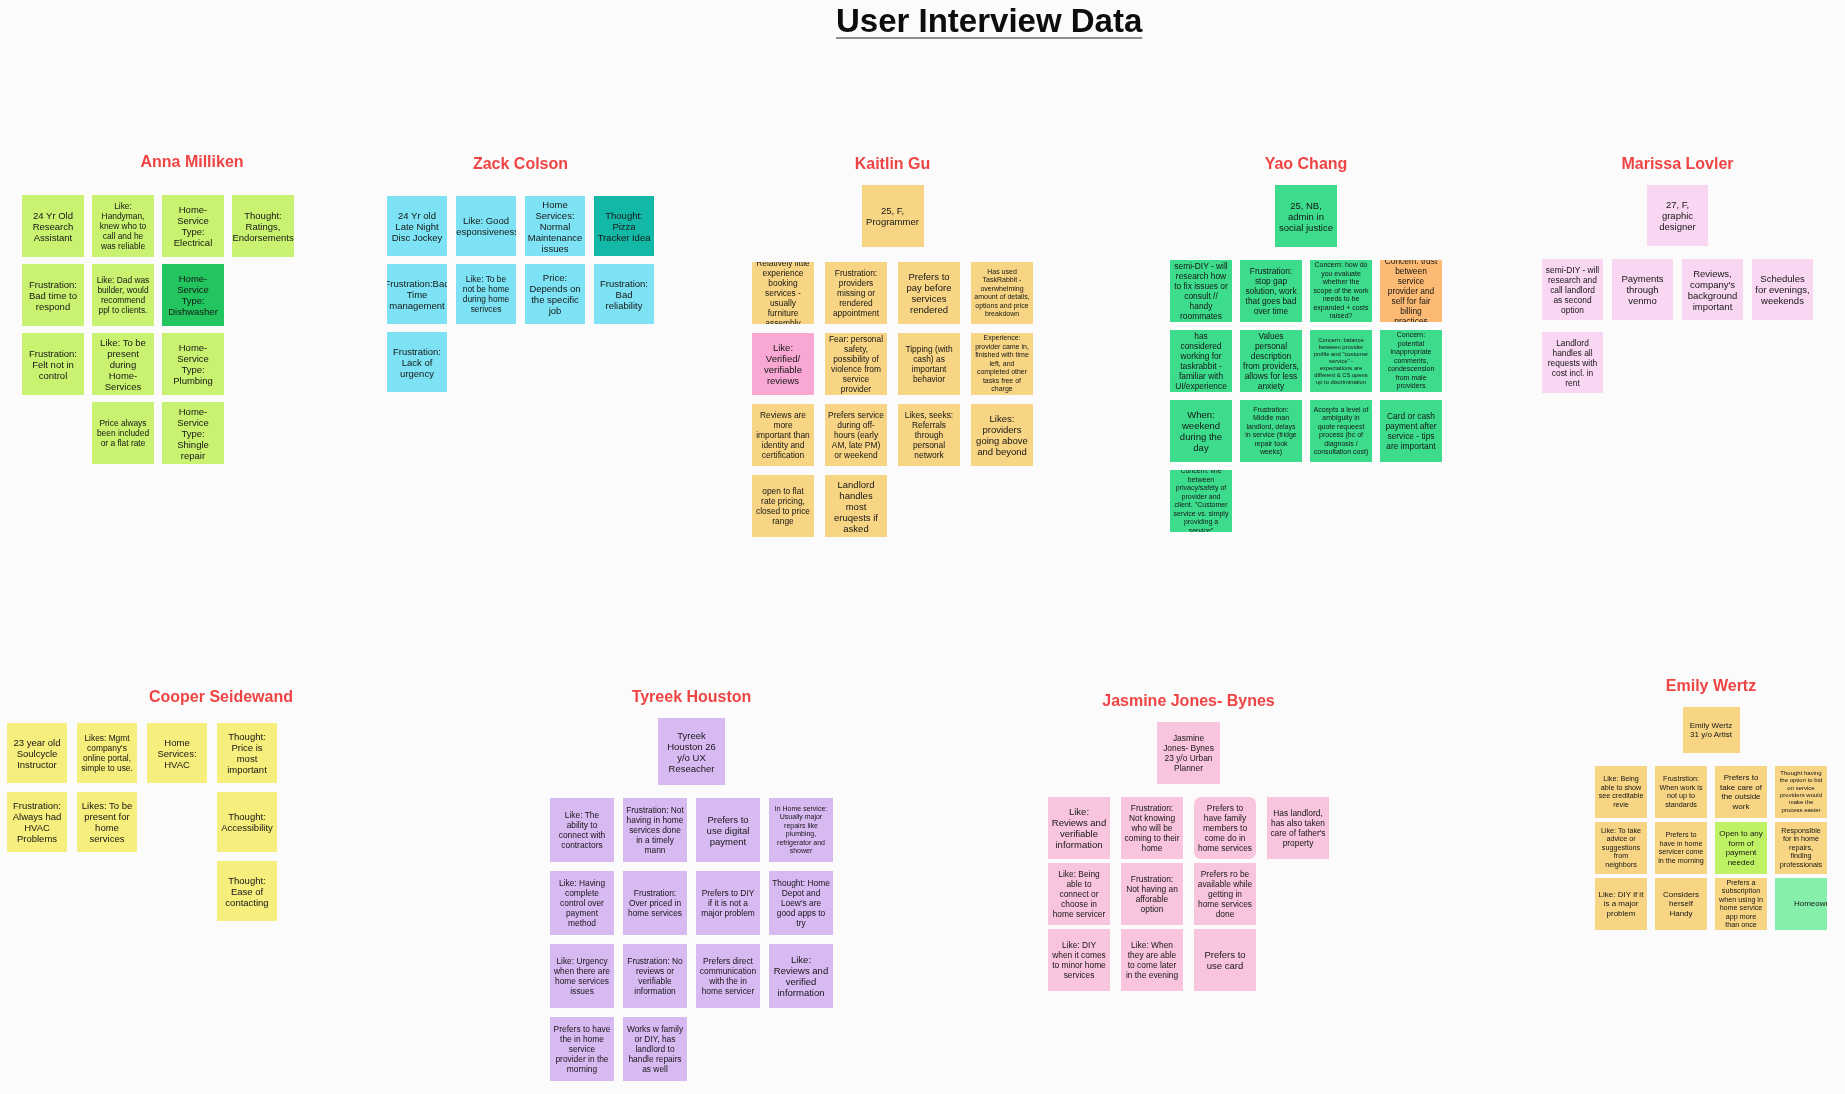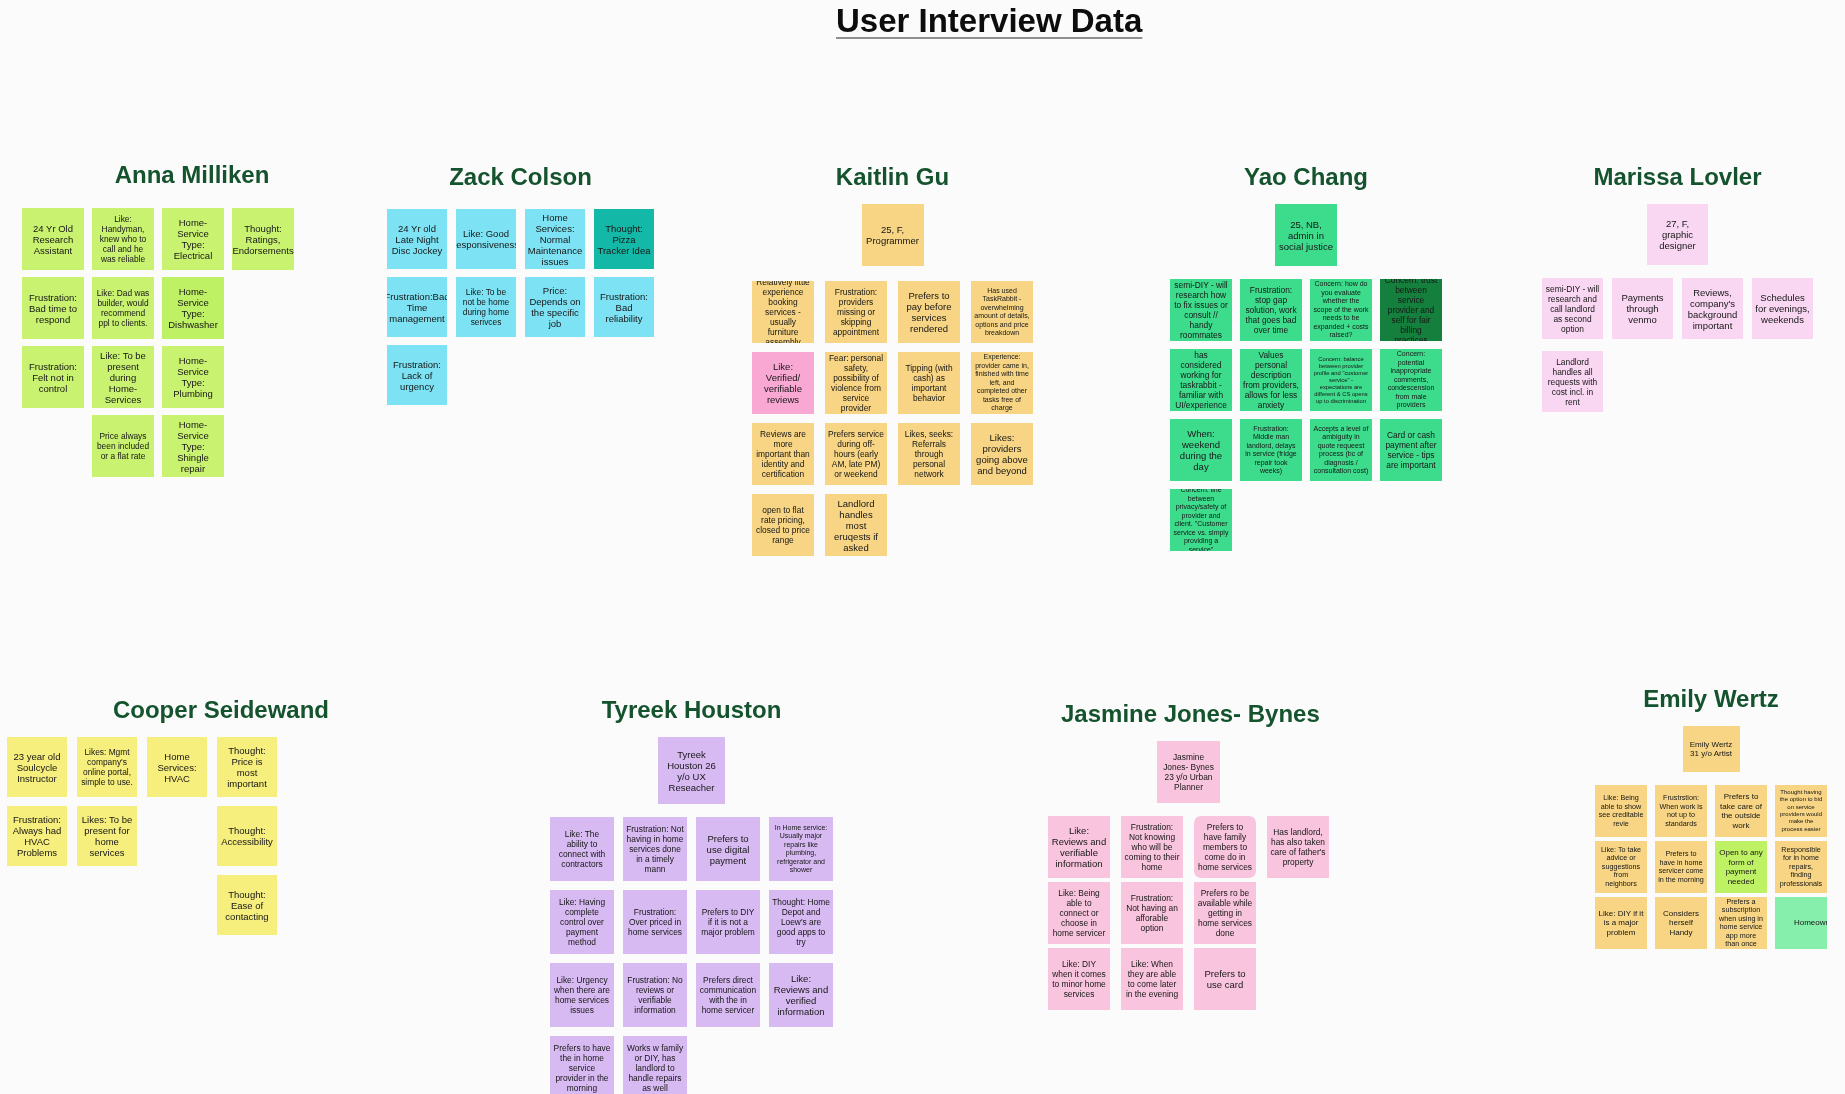--- a/index.html
+++ b/index.html
@@ -12,22 +12,22 @@
   .board{position:relative;width:1727px;height:1094px;}
   .board-title{
     position:absolute;left:836px;top:2px;margin:0;
     font-size:33px;font-weight:800;white-space:nowrap;
     text-decoration:underline;text-decoration-color:#8f8f8f;
     text-decoration-thickness:2px;text-underline-offset:5px;
     color:#0d0d0d;
   }
   .person-section{position:absolute;width:calc(4*var(--n) + 3*var(--gx));}
   .person-section h2{
-    margin:13px;font-size:24px;line-height:28px;font-weight:800;
-    text-align:center;white-space:nowrap;position:relative;color:#14532d;
+    margin:0;font-size:16px;line-height:28px;font-weight:800;
+    text-align:center;white-space:nowrap;position:relative;color:#ef4444;
   }
   #sec-anna h2{left:34px}
   #sec-cooper h2{left:79px}
   .notes{
     margin-top:var(--mt);
     display:grid;
     grid-template-columns:repeat(4,var(--n));
     grid-auto-rows:var(--n);
     gap:var(--gy) var(--gx);
   }
@@ -67,21 +67,21 @@
   <div id="sections">
       <section class="person-section" id="sec-anna">
         <h2>Anna Milliken</h2>
         <div class="notes">
           <div class="note len-a" style="background: rgb(201, 242, 112); grid-area: 1 / 1;">24 Yr Old Research Assistant</div>
           <div class="note len-b" style="background: rgb(201, 242, 112); grid-area: 1 / 2;">Like: Handyman, knew who to call and he was reliable</div>
           <div class="note len-a" style="background: rgb(201, 242, 112); grid-area: 1 / 3;">Home-Service Type: Electrical</div>
           <div class="note len-a" style="background: rgb(201, 242, 112); grid-area: 1 / 4;">Thought: Ratings, Endorsements</div>
           <div class="note len-a" style="background: rgb(201, 242, 112); grid-area: 2 / 1;">Frustration: Bad time to respond</div>
           <div class="note len-b" style="background: rgb(201, 242, 112); grid-area: 2 / 2;">Like: Dad was builder, would recommend ppl to clients.</div>
-          <div class="note len-a" style="background: #bef264; grid-area: 2 / 3;">Home-Service Type: Dishwasher</div>
+          <div class="note len-a" style="background: #22c55e; grid-area: 2 / 3;">Home-Service Type: Dishwasher</div>
           <div class="note len-a" style="background: rgb(201, 242, 112); grid-area: 3 / 1;">Frustration: Felt not in control</div>
           <div class="note len-a" style="background: rgb(201, 242, 112); grid-area: 3 / 2;">Like: To be present during Home-Services</div>
           <div class="note len-a" style="background: rgb(201, 242, 112); grid-area: 3 / 3;">Home-Service Type: Plumbing</div>
           <div class="note len-b" style="background: rgb(201, 242, 112); grid-area: 4 / 2;">Price always been included or a flat rate</div>
           <div class="note len-a" style="background: rgb(201, 242, 112); grid-area: 4 / 3;">Home-Service Type: Shingle repair</div>
         </div>
       </section>
       <section class="person-section" id="sec-zack">
         <h2>Zack Colson</h2>
         <div class="notes">
@@ -94,21 +94,21 @@
           <div class="note len-a" style="background: rgb(125, 227, 244); grid-area: 2 / 3;">Price: Depends on the specific job</div>
           <div class="note len-a" style="background: rgb(125, 227, 244); grid-area: 2 / 4;">Frustration: Bad reliability</div>
           <div class="note len-a" style="background: rgb(125, 227, 244); grid-area: 3 / 1;">Frustration: Lack of urgency</div>
         </div>
       </section>
       <section class="person-section" id="sec-kaitlin">
         <h2>Kaitlin Gu</h2>
         <div class="note persona len-a" style="background: rgb(247, 213, 132);">25, F, Programmer</div>
         <div class="notes">
           <div class="note len-b" style="background: rgb(247, 213, 132); grid-area: 1 / 1;">Relatively little experience booking services - usually furniture assembly</div>
-          <div class="note len-b" style="background: rgb(247, 213, 132); grid-area: 1 / 2;">Frustration: providers missing or skipping appointment</div>
+          <div class="note len-b" style="background: rgb(247, 213, 132); grid-area: 1 / 2;">Frustration: providers missing or rendered appointment</div>
           <div class="note len-a" style="background: rgb(247, 213, 132); grid-area: 1 / 3;">Prefers to pay before services rendered</div>
           <div class="note len-c" style="background: rgb(247, 213, 132); grid-area: 1 / 4;">Has used TaskRabbit - overwhelming amount of details, options and price breakdown</div>
           <div class="note len-a" style="background: #f9a8d4; grid-area: 2 / 1;">Like: Verified/ verifiable reviews</div>
           <div class="note len-b" style="background: rgb(247, 213, 132); grid-area: 2 / 2;">Fear: personal safety, possibility of violence from service provider</div>
           <div class="note len-b" style="background: rgb(247, 213, 132); grid-area: 2 / 3;">Tipping (with cash) as important behavior</div>
           <div class="note len-c" style="background: rgb(247, 213, 132); grid-area: 2 / 4;">Experience: provider came in, finished with time left, and completed other tasks free of charge</div>
           <div class="note len-b" style="background: rgb(247, 213, 132); grid-area: 3 / 1;">Reviews are more important than identity and certification</div>
           <div class="note len-b" style="background: rgb(247, 213, 132); grid-area: 3 / 2;">Prefers service during off-hours (early AM, late PM) or weekend</div>
           <div class="note len-b" style="background: rgb(247, 213, 132); grid-area: 3 / 3;">Likes, seeks: Referrals through personal network</div>
           <div class="note len-a" style="background: rgb(247, 213, 132); grid-area: 3 / 4;">Likes: providers going above and beyond</div>
@@ -116,21 +116,21 @@
           <div class="note len-a" style="background: rgb(247, 213, 132); grid-area: 4 / 2;">Landlord handles most eruqests if asked</div>
         </div>
       </section>
       <section class="person-section" id="sec-yao">
         <h2>Yao Chang</h2>
         <div class="note persona len-a" style="background: rgb(61, 220, 140);">25, NB, admin in social justice</div>
         <div class="notes">
           <div class="note len-b" style="background: rgb(61, 220, 140); grid-area: 1 / 1;">semi-DIY - will research how to fix issues or consult // handy roommates</div>
           <div class="note len-b" style="background: rgb(61, 220, 140); grid-area: 1 / 2;">Frustration: stop gap solution, work that goes bad over time</div>
           <div class="note len-c" style="background: rgb(61, 220, 140); grid-area: 1 / 3;">Concern: how do you evaluate whether the scope of the work needs to be expanded + costs raised?</div>
-          <div class="note len-b" style="background: #15803d; grid-area: 1 / 4;">Concern: trust between service provider and self for fair billing practices</div>
+          <div class="note len-b" style="background: #fdba74; grid-area: 1 / 4;">Concern: trust between service provider and self for fair billing practices</div>
           <div class="note len-b" style="background: rgb(61, 220, 140); grid-area: 2 / 1;">has considered working for taskrabbit - familiar with UI/experience</div>
           <div class="note len-b" style="background: rgb(61, 220, 140); grid-area: 2 / 2;">Values personal description from providers, allows for less anxiety</div>
           <div class="note len-d" style="background: rgb(61, 220, 140); grid-area: 2 / 3;">Concern: balance between provider profile and "customer service" - expectations are different &amp; CS opens up to discrimination</div>
           <div class="note len-c" style="background: rgb(61, 220, 140); grid-area: 2 / 4;">Concern: potential inappropriate comments, condescension from male providers</div>
           <div class="note len-a" style="background: rgb(61, 220, 140); grid-area: 3 / 1;">When: weekend during the day</div>
           <div class="note len-c" style="background: rgb(61, 220, 140); grid-area: 3 / 2;">Frustration: Middle man landlord, delays in service (fridge repair took weeks)</div>
           <div class="note len-c" style="background: rgb(61, 220, 140); grid-area: 3 / 3;">Accepts a level of ambiguity in quote requeest process (bc of diagnosis / consultation cost)</div>
           <div class="note len-b" style="background: rgb(61, 220, 140); grid-area: 3 / 4;">Card or cash payment after service - tips are important</div>
           <div class="note len-c" style="background: rgb(61, 220, 140); grid-area: 4 / 1;">Concern: line between privacy/safety of provider and client. "Customer service vs. simply providing a service"</div>
         </div>

